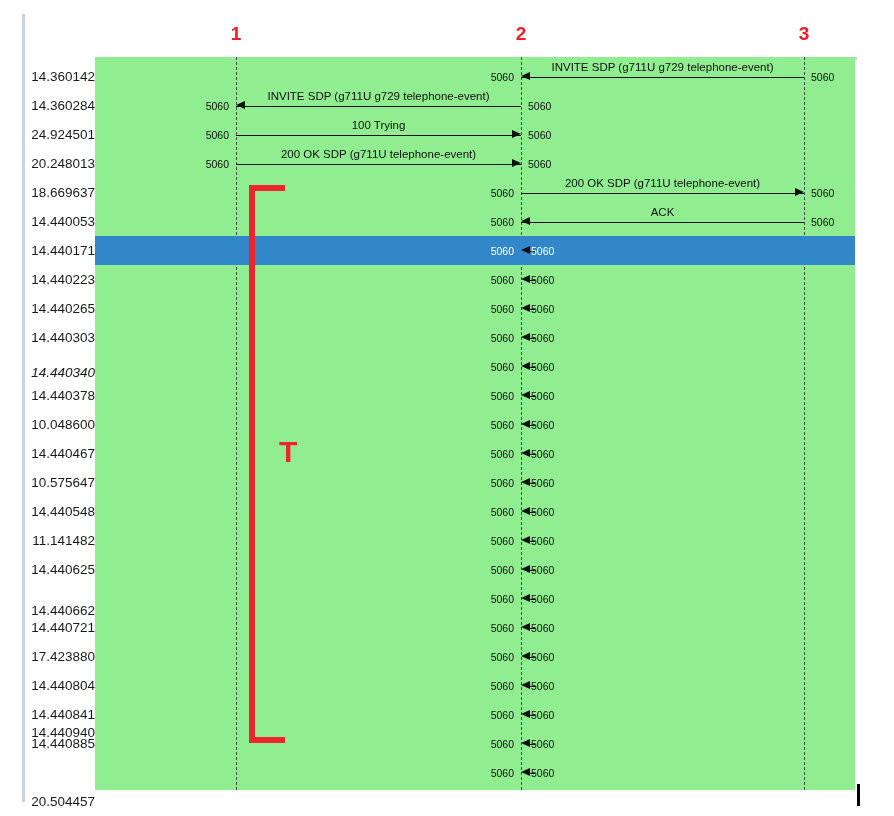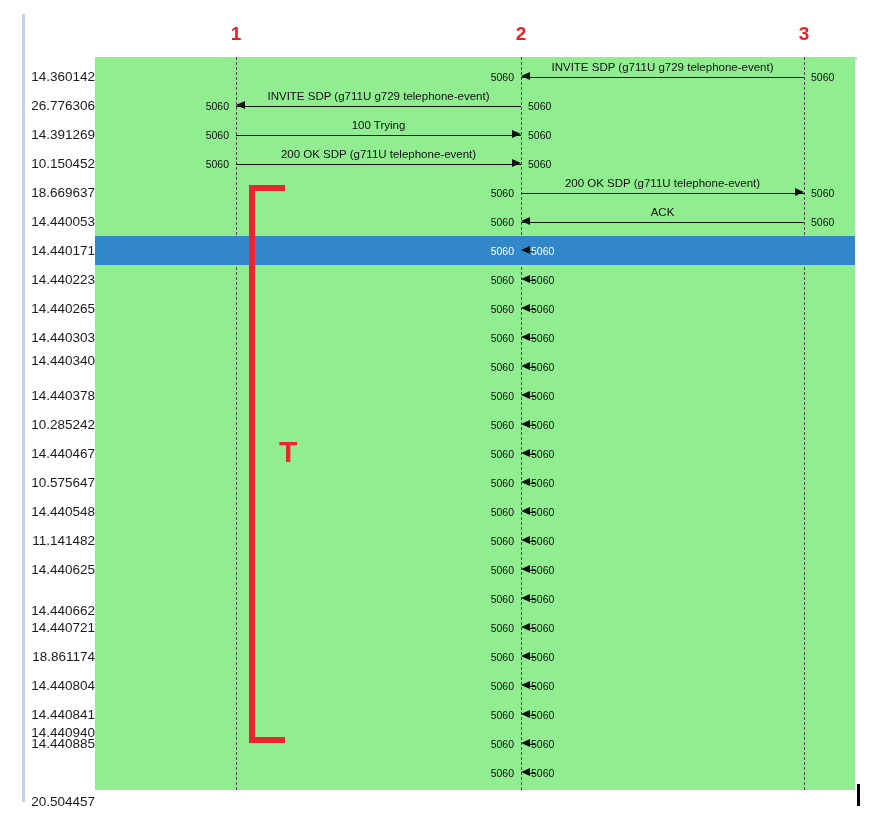--- a/index.html
+++ b/index.html
@@ -178,40 +178,40 @@
   <div class="right-border"></div>
 
   <div class="header-area" id="header-area">
       <div class="node-num" style="left: 211px;">1</div>
       <div class="node-num" style="left: 496px;">2</div>
       <div class="node-num" style="left: 779px;">3</div>
     </div>
 
   <div class="time-col" id="time-col">
       <div class="time-label" style="top: 12px;">14.360142</div>
-      <div class="time-label" style="top: 41px;">26.776306</div>
-      <div class="time-label" style="top: 70px;">14.391269</div>
-      <div class="time-label" style="top: 99px;">10.150452</div>
+      <div class="time-label" style="top: 41px;">14.360284</div>
+      <div class="time-label" style="top: 70px;">24.924501</div>
+      <div class="time-label" style="top: 99px;">20.248013</div>
       <div class="time-label" style="top: 128px;">18.669637</div>
       <div class="time-label" style="top: 157px;">14.440053</div>
       <div class="time-label" style="top: 186px;">14.440171</div>
       <div class="time-label" style="top: 215px;">14.440223</div>
       <div class="time-label" style="top: 244px;">14.440265</div>
       <div class="time-label" style="top: 273px;">14.440303</div>
-      <div class="time-label" style="top: 296px;">14.440340</div>
+      <div class="time-label" style="top: 308px; font-style: italic;">14.440340</div>
       <div class="time-label" style="top: 331px;">14.440378</div>
-      <div class="time-label" style="top: 360px;">10.285242</div>
+      <div class="time-label" style="top: 360px;">10.048600</div>
       <div class="time-label" style="top: 389px;">14.440467</div>
       <div class="time-label" style="top: 418px;">10.575647</div>
       <div class="time-label" style="top: 447px;">14.440548</div>
       <div class="time-label" style="top: 476px;">11.141482</div>
       <div class="time-label" style="top: 505px;">14.440625</div>
       <div class="time-label" style="top: 546px;">14.440662</div>
       <div class="time-label" style="top: 563px;">14.440721</div>
-      <div class="time-label" style="top: 592px;">18.861174</div>
+      <div class="time-label" style="top: 592px;">17.423880</div>
       <div class="time-label" style="top: 621px;">14.440804</div>
       <div class="time-label" style="top: 650px;">14.440841</div>
       <div class="time-label" style="top: 679px;">14.440885</div>
       <div class="time-label" style="top: 668px; padding-left: 40px;">14.440940</div>
       <div class="time-label" style="top: 737px;">20.504457</div>
     </div>
 
   <div class="canvas" id="canvas">
       <div class="lifeline" style="left: 141px;"></div>
       <div class="lifeline" style="left: 426px;"></div>

